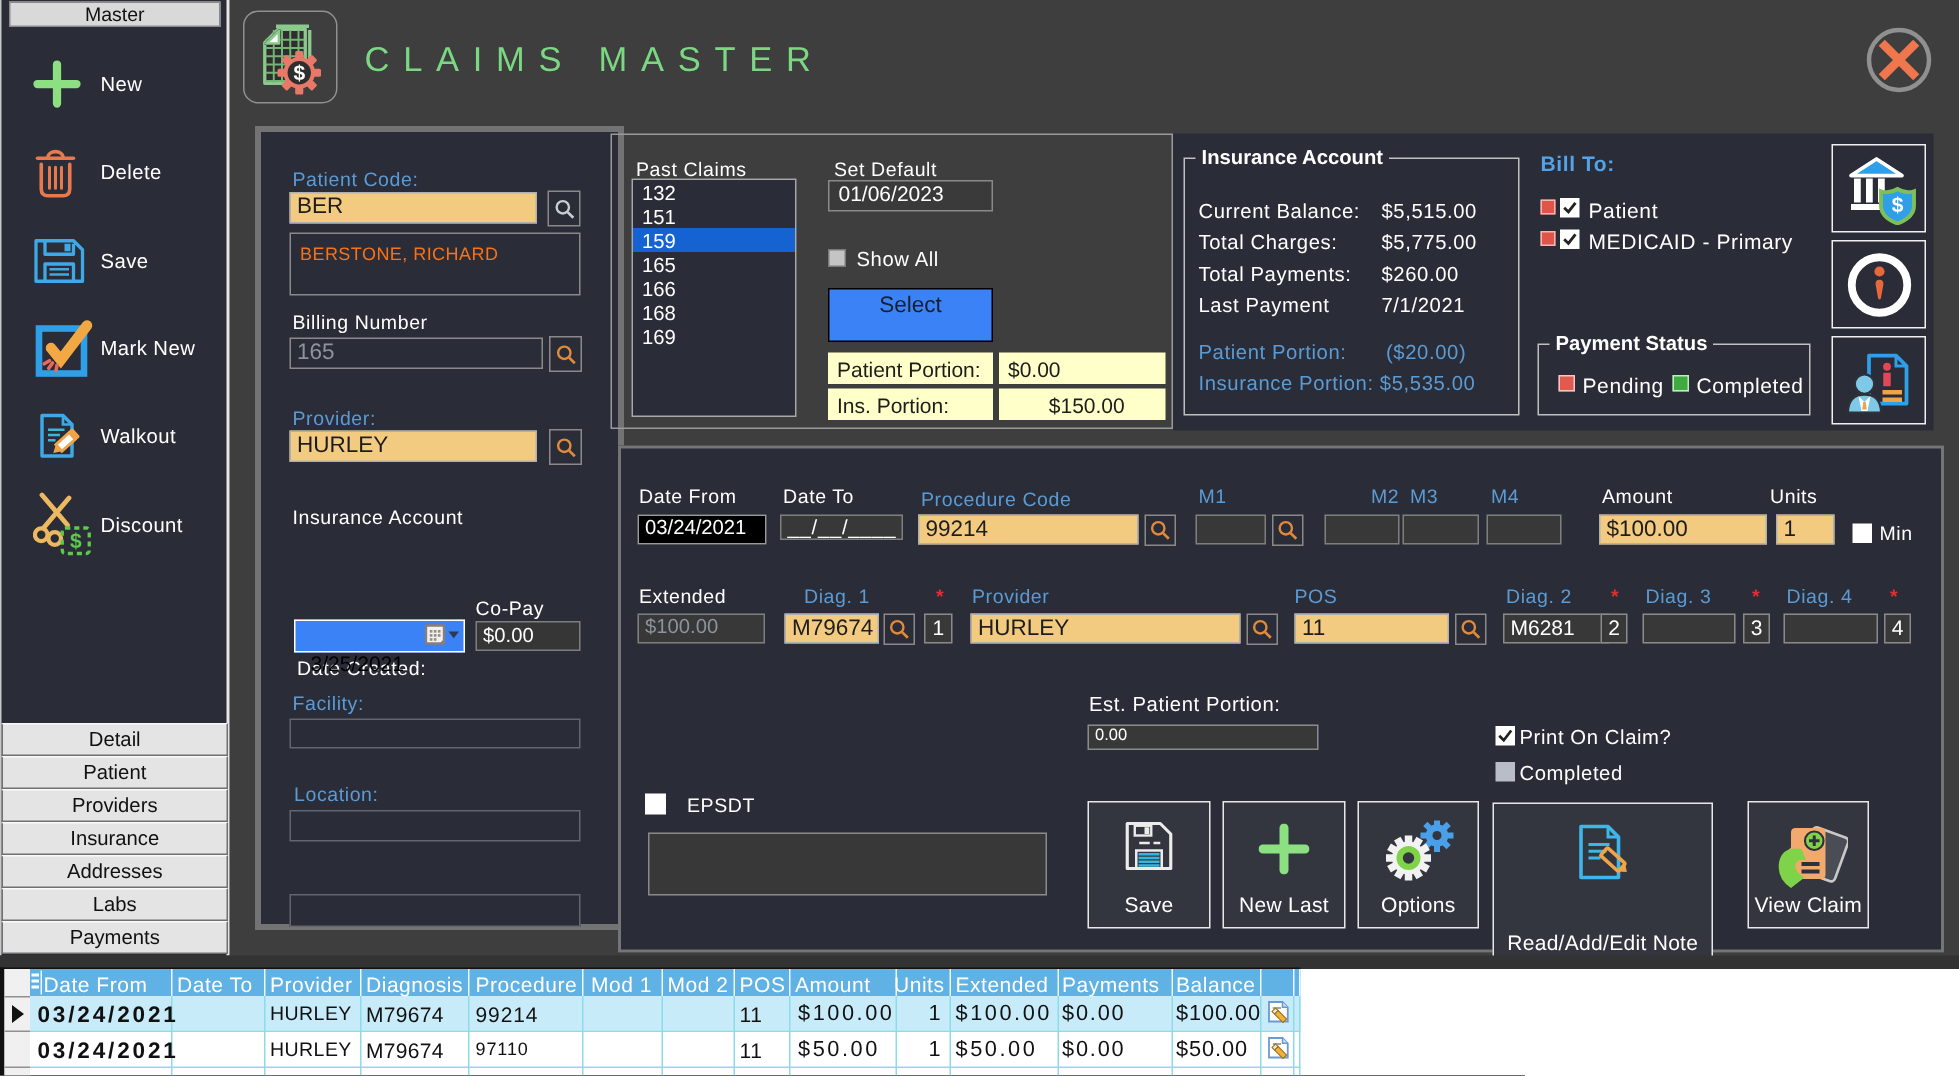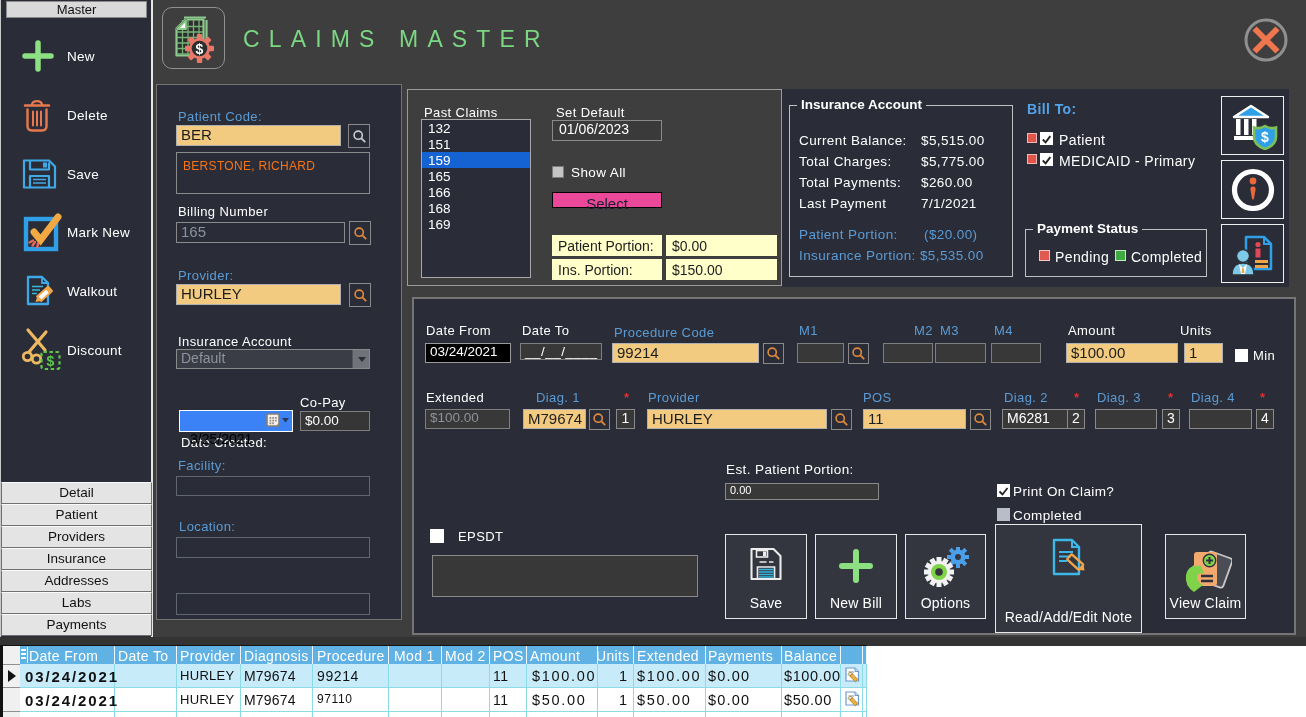--- a/index.html
+++ b/index.html
@@ -19,21 +19,21 @@
 .nav svg { position:absolute; left:22px; top:50%; transform:translateY(-50%); }
 .nav span { position:absolute; left:67px; top:50%; transform:translateY(-50%); color:#fff; font-size:13.5px; letter-spacing:.3px; }
 .tab { position:absolute; left:1px; width:151px; height:22px; background:#e4e4e4; border:1px solid #707070; border-top:1px solid #fafafa; color:#111; font-size:13.5px; text-align:center; line-height:20px; }
 
 
 #hicon { position:absolute; left:162px; top:7px; width:63px; height:62px; border:1px solid #909090; border-radius:10px; }
 #title { position:absolute; left:243px; top:26px; color:#7cd783; font-size:23px; letter-spacing:9.15px; font-weight:normal; white-space:nowrap; }
 #closebtn { position:absolute; left:1244px; top:18px; }
 
 
-#ppanel { position:absolute; left:156px; top:84px; width:246px; height:536px; background:#2a2d37; border:1px solid #737373; }
+#ppanel { position:absolute; left:170px; top:84px; width:246px; height:536px; background:#2a2d37; border:4px solid #737373; }
 
 
 #tmpanel { position:absolute; left:407px; top:89px; width:375px; height:197px; border:1px solid #9a9a9a; }
 .yellow { position:absolute; background:#ffffc9; color:#1d1d1d; font-size:14px; padding:3px 0 0 6px; }
 
 
 #ipanel { position:absolute; left:782px; top:89px; width:507px; height:198px; background:#2a2d37; }
 .gbox { position:absolute; border:1px solid #c0c0c0; }
 .gleg { position:absolute; top:-9px; left:7px; background:#2a2d37; padding:0 4px; color:#fff; font-weight:bold; font-size:13.5px; white-space:nowrap; }
 .ibtn { position:absolute; left:439px; width:63px; height:59px; background:#2a2d37; border:1.5px solid #f0f0f0; display:flex; align-items:center; justify-content:center; }
@@ -192,25 +192,20 @@
   </div>
   <div class="lblb" style="left:21px; top:183px;">Provider:</div>
   <div class="inp tan" style="left:19px; top:199px; width:165px; height:21px; font-size:15px;">HURLEY</div>
   <div class="sbtn" style="left:192px; top:198px; width:22px; height:24px;">
     <svg width="15" height="15" viewBox="0 0 15 15">
         <circle cx="6.2" cy="6.2" r="4.1" fill="none" stroke="#e08a3c" stroke-width="1.6"></circle>
         <path d="M9.4 9.4 L13.2 13.2" stroke="#e08a3c" stroke-width="1.8"></path>
       </svg>
   </div>
   <div class="lbl" style="left:21px; top:249px;">Insurance Account</div>
-  <div class="inp" style="left:19px; top:264px; width:194px; height:20px; background:#3a3d45; color:#8d929c; border-color:#8a8a8a;">Default
-    <div style="position:absolute; right:0; top:0; width:17px; height:18px; background:#70737a; border-left:1px solid #55585e;">
-        <div style="position:absolute; left:4.5px; top:7px; width:0; height:0; border-left:4px solid transparent; border-right:4px solid transparent; border-top:5px solid #2a2d33;"></div>
-      </div>
-  </div>
   <div class="lbl" style="left:24px; top:310px;margin-top:40px;">Date Created:</div>
   <div class="lbl" style="left:143px; top:310px;">Co-Pay</div>
   <div class="inp" style="left:22px; top:325px; width:114px; height:22px; background:#3b82f6; border:1px solid #fff; color:#000; font-size:14px; padding:20px 0 0 10px;">3/25/2021
     <svg width="24" height="15" viewBox="0 0 24 15" style="position:absolute; right:2px; top:2px;">
         <rect x="1" y="1" width="12" height="12" rx="1" fill="#f4f2ef" stroke="#8a7f72" stroke-width="1.6"></rect>
         <g fill="#9a9088">
           <rect x="3.5" y="4" width="1.8" height="1.8"></rect>
           <rect x="6.2" y="4" width="1.8" height="1.8"></rect>
           <rect x="8.9" y="4" width="1.8" height="1.8"></rect>
           <rect x="3.5" y="6.7" width="1.8" height="1.8"></rect>
@@ -239,25 +234,25 @@
     <div style="padding:1px 0 0 6px; height:16px; background:#1563d2;">159</div>
     <div style="padding:1px 0 0 6px; height:16px;">165</div>
     <div style="padding:1px 0 0 6px; height:16px;">166</div>
     <div style="padding:1px 0 0 6px; height:16px;">168</div>
     <div style="padding:1px 0 0 6px; height:16px;">169</div>
   </div>
   <div class="lbl" style="left:148px; top:15px;">Set Default</div>
   <div class="inp" style="left:144px; top:30px; width:110px; height:21px; background:#3a3a3a; border-color:#8a8a8a; padding-left:6px;">01/06/2023</div>
   <div class="abs" style="left:144px; top:76px; width:12px; height:12px; background:#c4c4c4; border:1px solid #7a7a7a;"></div>
   <div class="lbl" style="left:163px; top:75px; font-size:13.5px;">Show All</div>
-  <div class="abs" style="left:144px; top:102px; width:110px; height:16px; background:#ec4899; border:1.5px solid #000; color:#15202c; font-size:15px; text-align:center; line-height:21px;">Select</div>
+  <div class="abs" style="left:144px; top:102px; width:110px; height:36px; background:#3b82f6; border:1.5px solid #000; color:#15202c; font-size:15px; text-align:center; line-height:21px;">Select</div>
   <div class="yellow" style="left:144px; top:145px; width:110px; height:21px;">Patient Portion:</div>
   <div class="yellow" style="left:258px; top:145px; width:111px; height:21px;">$0.00</div>
   <div class="yellow" style="left:144px; top:169px; width:110px; height:21px;">Ins. Portion:</div>
-  <div class="yellow" style="left:258px; top:169px; width:111px; height:21px;">$150.00</div>
+  <div class="yellow" style="left:258px; top:169px; width:111px; height:21px;text-align:center;">$150.00</div>
 </div>
 
 <div id="ipanel">
   <div class="gbox" style="left:7px; top:16px; width:224px; height:172px;">
     <div class="gleg">Insurance Account</div>
     <div class="lbl" style="left:9px; top:27px; font-size:13.5px;">Current Balance:</div>
       <div class="lbl" style="left:131px; top:27px; font-size:13.5px;">$5,515.00</div>
     <div class="lbl" style="left:9px; top:48px; font-size:13.5px;">Total Charges:</div>
       <div class="lbl" style="left:131px; top:48px; font-size:13.5px;">$5,775.00</div>
     <div class="lbl" style="left:9px; top:69px; font-size:13.5px;">Total Payments:</div>
@@ -425,21 +420,21 @@
       <path d="M10 15 H17 M19.5 15 H24" stroke="#ececec" stroke-width="1.7"></path>
       <path d="M8 31 V20 H25 V31" fill="none" stroke="#ececec" stroke-width="1.7"></path>
       <path d="M9.5 22.5 H23.5 M9.5 25 H23.5 M9.5 27.5 H23.5 M9.5 30 H23.5" stroke="#35b6e0" stroke-width="1.6"></path>
     </svg>
     <span>Save</span>
   </div>
   <div class="bigbtn" style="left:401px; top:235px; width:82px; height:85px;">
     <svg width="34" height="34" viewBox="0 0 34 34" style="top:14px;">
         <path d="M17 3 V31 M3 17 H31" stroke="#8ce082" stroke-width="6" stroke-linecap="round"></path>
       </svg>
-    <span>New Bill</span>
+    <span>New Last</span>
   </div>
   <div class="bigbtn" style="left:491px; top:235px; width:81px; height:85px;">
     <svg width="52" height="48" viewBox="0 0 52 48">
       <g transform="translate(38,10)" fill="#4a9fe8">
         <circle r="7.5"></circle>
         <g>
             <rect x="-2" y="-11" width="4" height="4.5"></rect>
             <rect x="-2" y="6.5" width="4" height="4.5"></rect>
             <rect x="-11" y="-2" width="4.5" height="4"></rect>
             <rect x="6.5" y="-2" width="4.5" height="4"></rect>
@@ -471,21 +466,21 @@
               <rect x="-15" y="-2.5" width="5.5" height="5"></rect>
               <rect x="9.5" y="-2.5" width="5.5" height="5"></rect>
             </g>
           </g>
         <circle r="8" fill="#7fd348"></circle>
         <circle r="3.8" fill="#33363f"></circle>
       </g>
     </svg>
     <span>Options</span>
   </div>
-  <div class="bigbtn" style="left:581px; top:225px; width:147px; height:109px;">
+  <div class="bigbtn" style="left:581px; top:236px; width:147px; height:109px;">
     <svg width="44" height="42" viewBox="0 0 44 42">
       <path d="M7 3 H25 L32 10 V37 H7 Z" fill="none" stroke="#3fb6e8" stroke-width="2.4" stroke-linejoin="round"></path>
       <path d="M25 3 V10 H32" fill="none" stroke="#3fb6e8" stroke-width="2"></path>
       <path d="M12 15 H26 M12 19.5 H24 M12 24 H20" stroke="#3fb6e8" stroke-width="2"></path>
       <g transform="translate(24.5,21) rotate(42)">
         <rect x="-2.5" y="-3" width="16" height="7" rx="1" fill="none" stroke="#f0a448" stroke-width="2.4"></rect>
         <path d="M13.5 -3 L18 0.5 L13.5 4" fill="#f0a448"></path>
       </g>
     </svg>
     <span>Read/Add/Edit Note</span>

